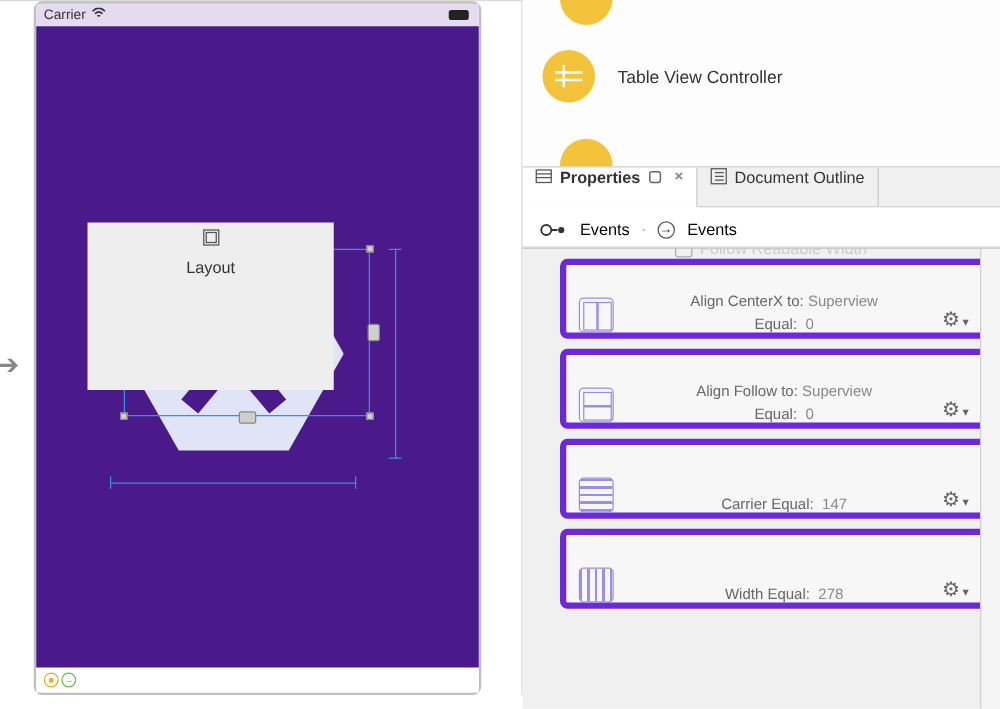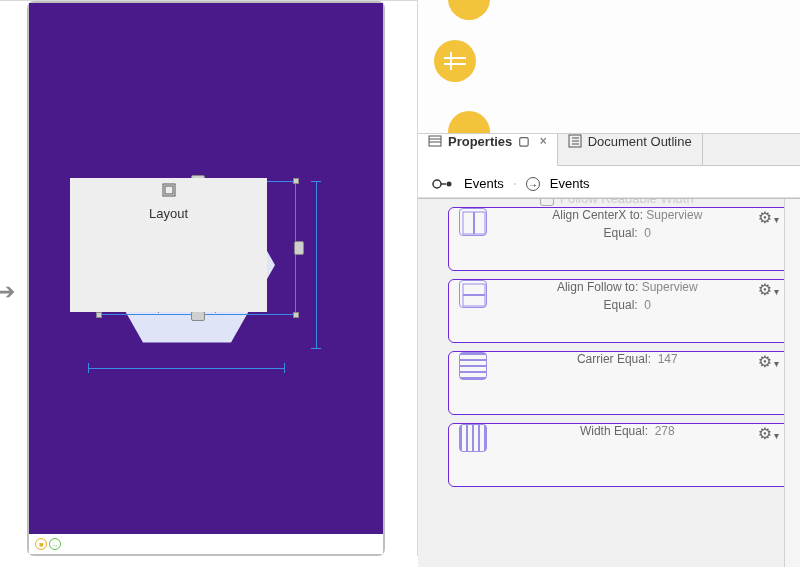--- a/index.html
+++ b/index.html
@@ -61,21 +61,21 @@
   .seg-row { padding:10px 14px 6px 14px; display:flex; gap:10px; align-items:center; border-bottom:1px solid #e0e0e0; background:#fff;}
   .seg { border:1px solid #bdbdbd; border-radius:5px; display:flex; }
   .seg button { background:#fff; border:none; padding:5px 11px; font-size:13px; color:#333; display:flex; align-items:center; gap:6px; cursor:pointer;}
   .seg button.sel { background:#eee;}
   .arrow-right-icn { width:14px; height:14px; border:1.5px solid #555; border-radius:50%; display:inline-flex; align-items:center; justify-content:center; font-size:10px;}
 
   .props-body { flex:1; background:#f0f0f0; overflow:hidden; position:relative; border-top:1px solid #c0c0c0;padding-left:20px;}
   .clipped-check { position:absolute; left:122px; top:-8px; font-size:13px; color:#888; display:flex; align-items:center; gap:6px;}
   .section-title { font-size:13px; font-weight:600; color:#333; padding:22px 0 6px 12px;}
 
-  .constraint { margin:8px 10px; background:#f7f7f7; border:1px solid #6d28d9; border-radius:6px; height:64px; display:flex; align-items:flex-start; position:relative; }
+  .constraint { margin:8px 10px; background:#f7f7f7; border:5px solid #6d28d9; border-radius:6px; height:64px; display:flex; align-items:flex-end; position:relative; }
   .constraint .cicn { width:28px; height:28px; margin:0 10px 0 10px; border:1.5px solid #9a8fe6; border-radius:4px;}
   .constraint .cicn.height { background: repeating-linear-gradient(0deg,#9a8fe6 0 2px, transparent 2px 6px);}
   .constraint .txt { flex:1; display:flex; flex-direction:column; align-items:center; font-size:12px; color:#333; gap:4px;}
   .constraint .row1 { color:#666;}
   .constraint .row1 .val { color:#888;}
   .constraint .gear { margin-right:10px; color:#666; font-size:16px;}
   .constraint .gear .chev{font-size:10px; margin-left:2px;}
 
   
   .cx-icn svg, .cy-icn svg { width:28px; height:28px; }
@@ -83,20 +83,29 @@
   .scroll-gutter{ position:absolute; right:0; top:0; bottom:0; width:16px; background:#f5f5f5; border-left:1px solid #d0d0d0;}
 </style>
 </head>
 <body>
 
 <div class="root">
 
   <div class="canvas-wrap">
     <div class="arrow-left">➔</div>
     <div class="device-frame">
+      <div class="status-bar">
+        <span>Carrier</span>
+        <span style="margin-left:4px;">
+          <svg width="12" height="10" viewBox="0 0 12 10">
+              <path d="M1 3 Q6 -2 11 3 M3 5 Q6 2 9 5 M5 7 Q6 6 7 7" stroke="#333" stroke-width="1.4" fill="none"></path>
+            </svg>
+        </span>
+        <div class="battery"></div>
+      </div>
       <div class="device-body">
         <div class="hex">
           <svg viewBox="0 0 200 176">
             <polygon points="50,0 150,0 200,88 150,176 50,176 0,88" fill="#dfe4f7"></polygon>
             <path d="M60 40 L100 88 L60 136 M140 40 L100 88 L140 136" stroke="#4a198a" stroke-width="20" fill="none" stroke-linecap="butt"></path>
           </svg>
         </div>
         <div class="sel">
           <div class="corner c1"></div>
           <div class="corner c2"></div>
@@ -131,20 +140,21 @@
       <div class="partial-circle"></div>
       <div class="lib-item" style="margin-top:30px;">
         <div class="lib-icon">
           <svg width="22" height="18" viewBox="0 0 22 18">
               <rect x="0" y="0" width="22" height="18" fill="none"></rect>
               <line x1="0" y1="6" x2="22" y2="6" stroke="#fff" stroke-width="2"></line>
               <line x1="0" y1="12" x2="22" y2="12" stroke="#fff" stroke-width="2"></line>
               <line x1="7" y1="0" x2="7" y2="18" stroke="#fff" stroke-width="2"></line>
             </svg>
         </div>
+        <div class="lib-label">Table View Controller</div>
       </div>
       <div class="partial-circle2"></div>
     </div>
 
     <div class="tabstrip">
       <div class="tab active">
         <span class="icn">
           <svg width="14" height="14" viewBox="0 0 14 14">
               <rect x="1" y="2" width="12" height="10" fill="none" stroke="#555"></rect>
               <line x1="1" y1="5" x2="13" y2="5" stroke="#555"></line>

